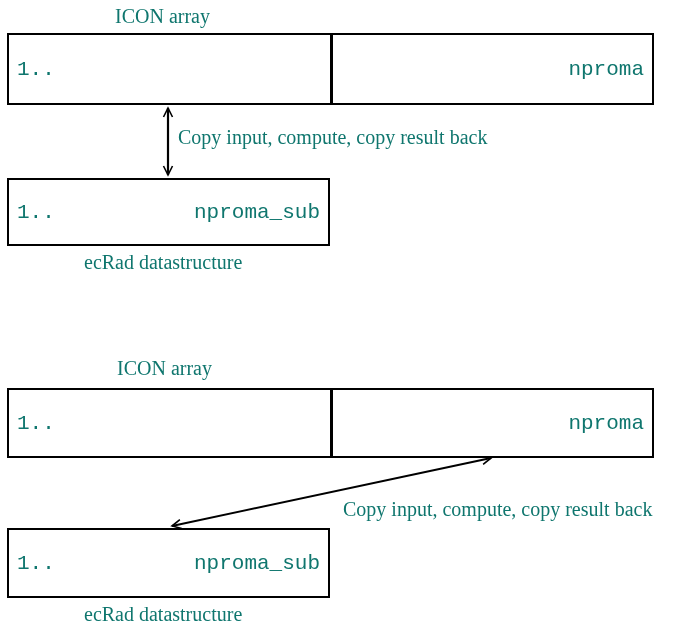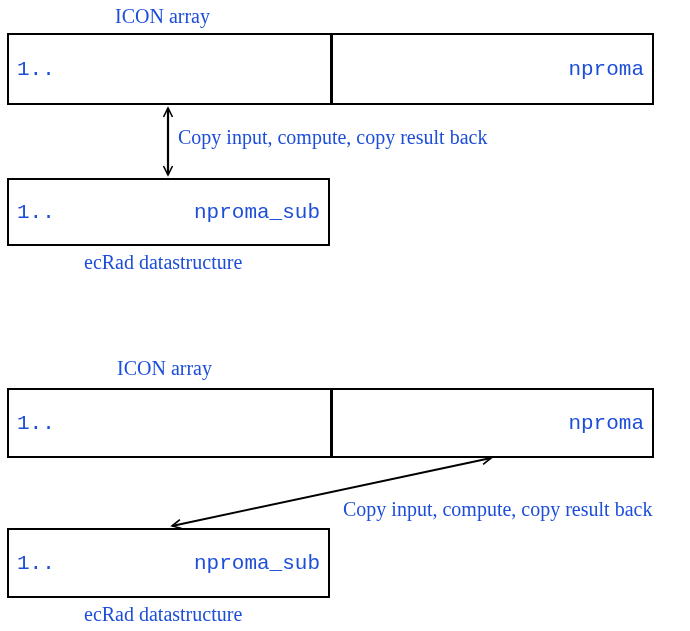--- a/index.html
+++ b/index.html
@@ -1,21 +1,21 @@
 <!DOCTYPE html>
 <html><head>
 <meta charset="utf-8">
 <style>
   html, body { margin: 0; padding: 0; background: #ffffff; }
   .canvas {
     position: relative;
     width: 690px;
     height: 631px;
     background: #ffffff;
-    color: #1d4ed8;
+    color: #0f766e;
     font-family: "Liberation Serif", serif;
     overflow: hidden;
   }
   .overlay {
     position: absolute;
     left: 0; top: 0;
     width: 690px; height: 631px;
     pointer-events: none;
   }
   .box {

